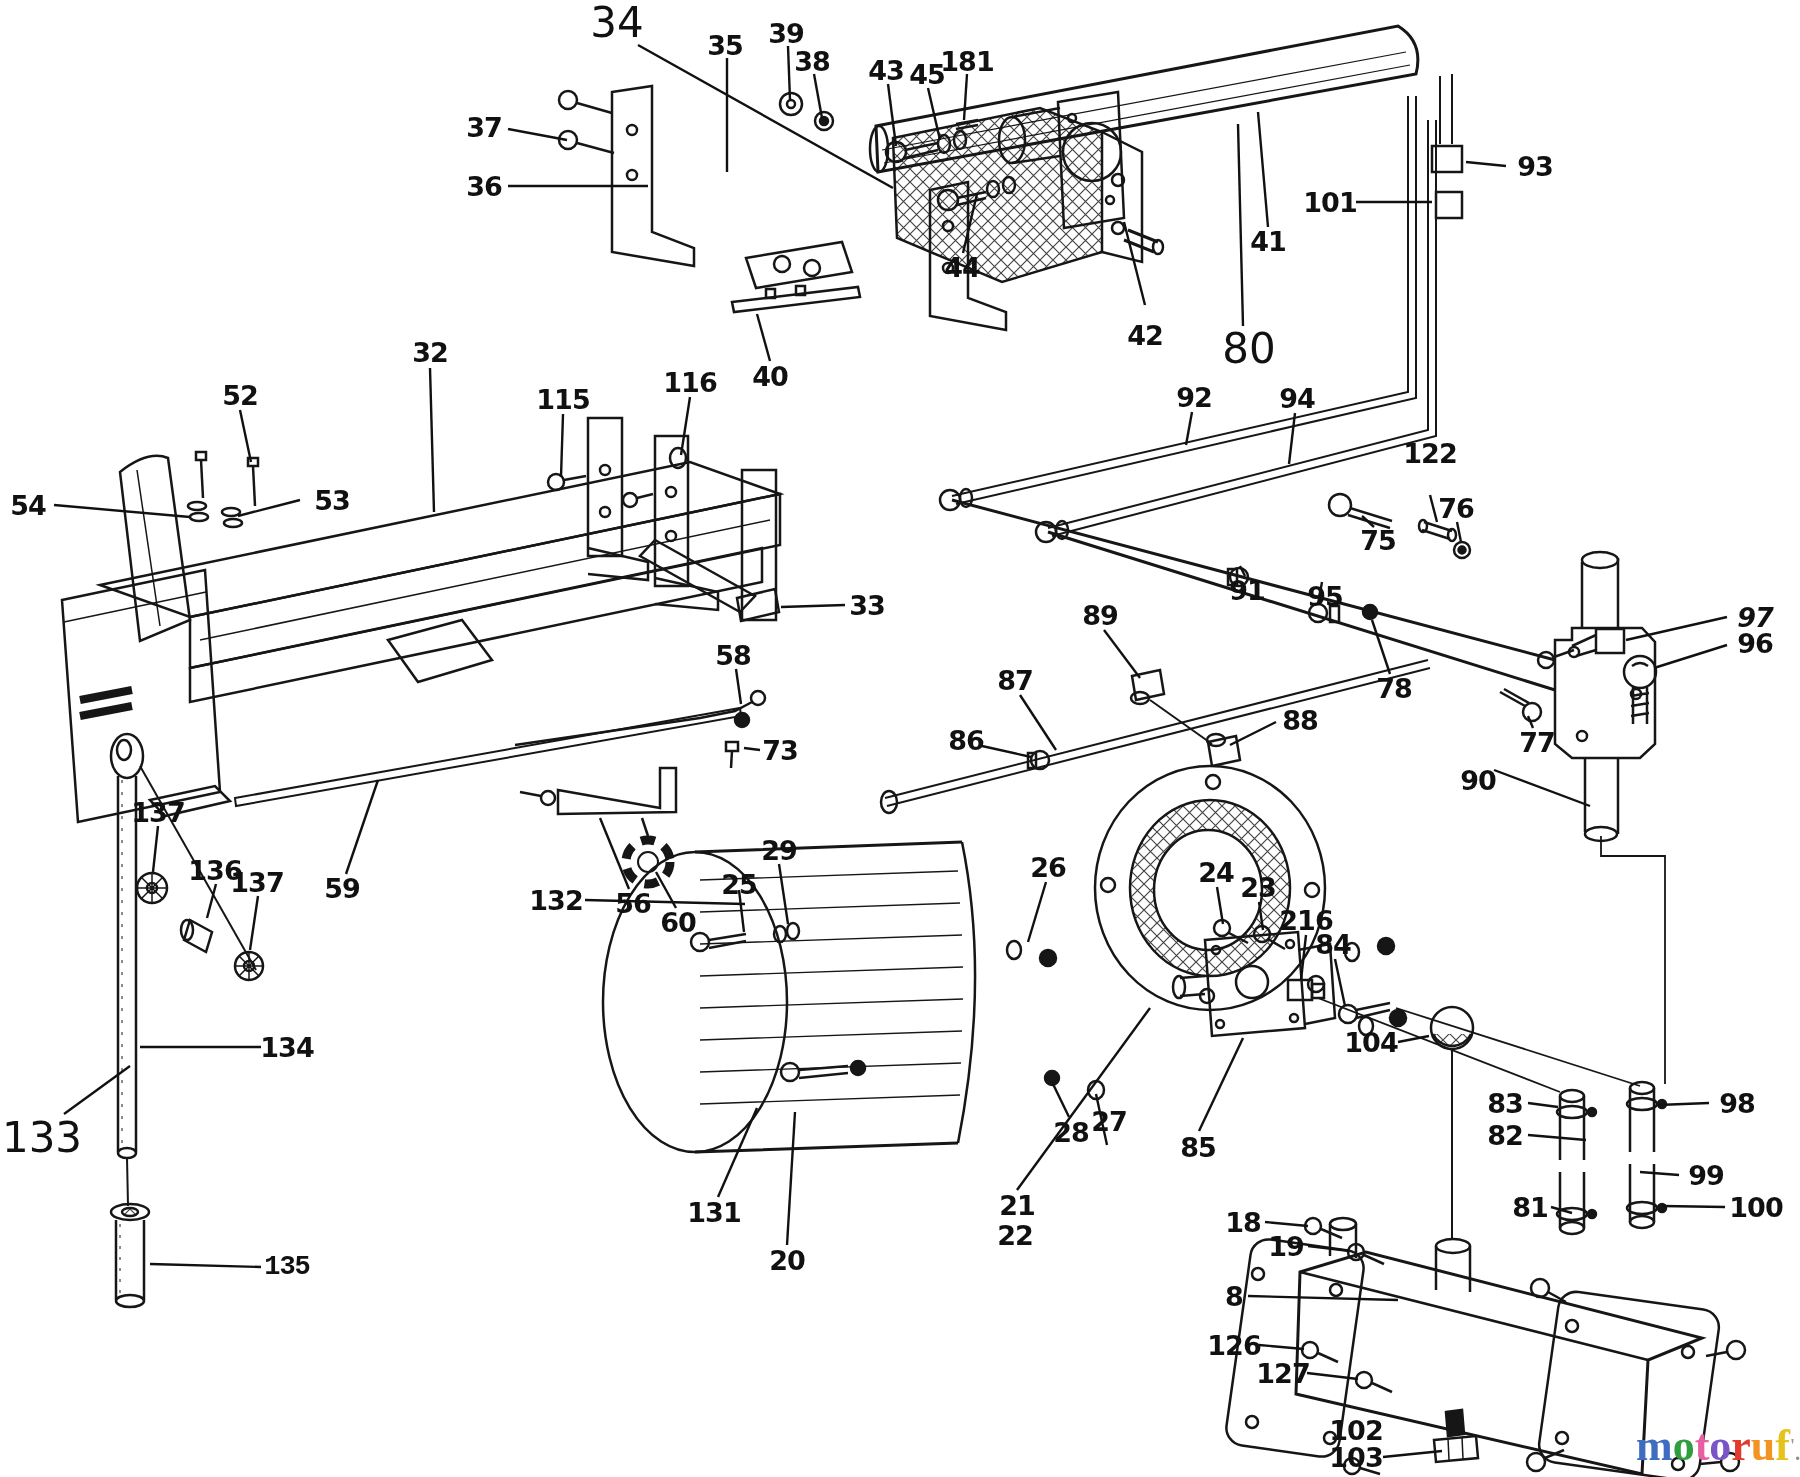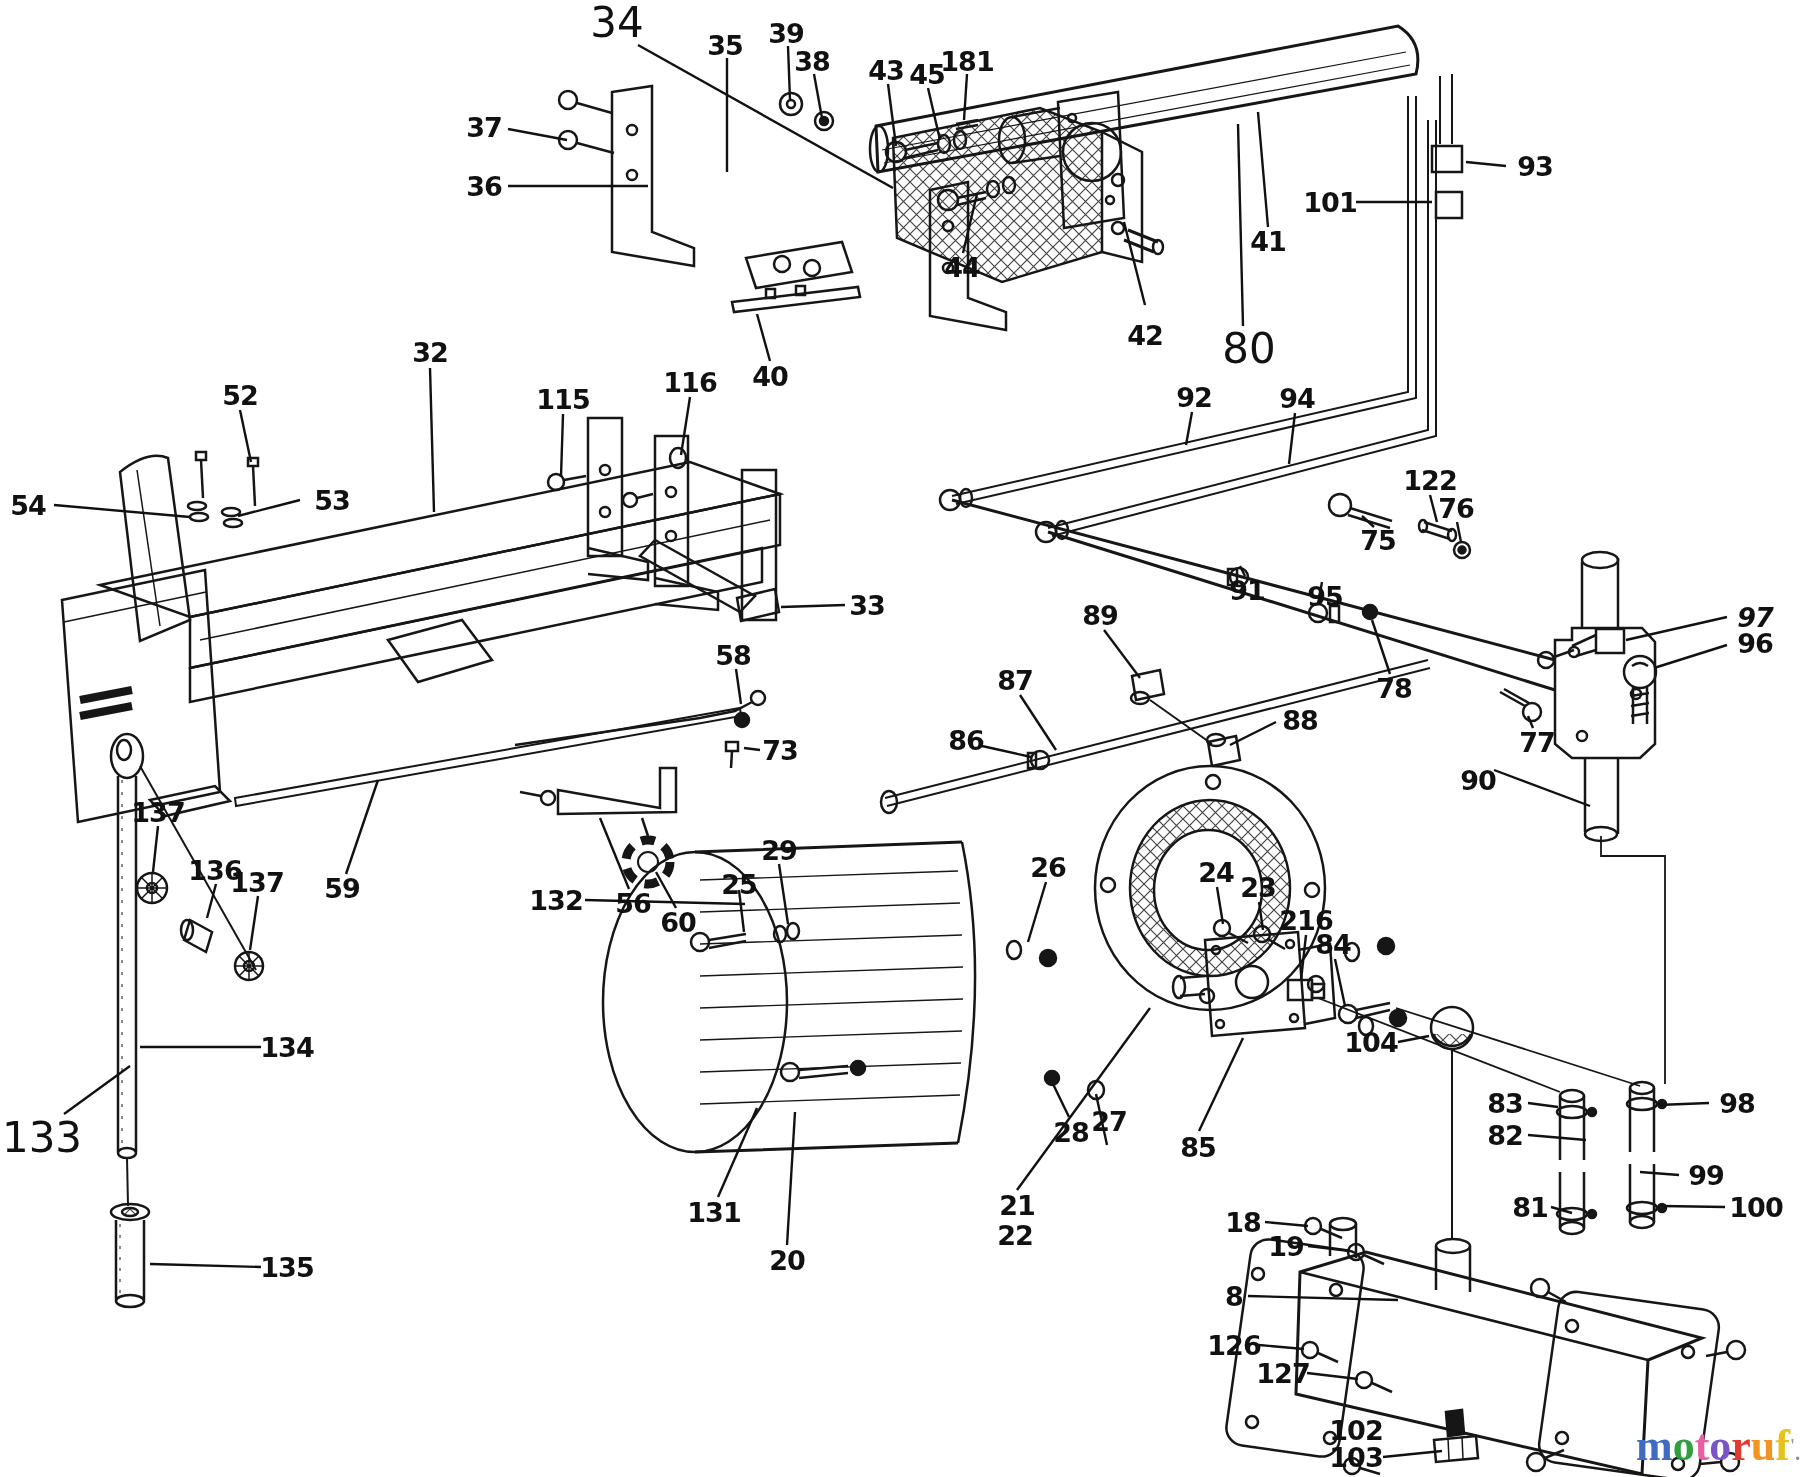--- a/index.html
+++ b/index.html
@@ -449,21 +449,21 @@
       <div class="callout" style="left: 430px; top: 352px;">32</div>
       <div class="callout" style="left: 563px; top: 399px;">115</div>
       <div class="callout" style="left: 690px; top: 382px;">116</div>
       <div class="callout" style="left: 770px; top: 376px;">40</div>
       <div class="callout" style="left: 240px; top: 395px;">52</div>
       <div class="callout" style="left: 28px; top: 505px;">54</div>
       <div class="callout" style="left: 304px; top: 500px; margin-left: 28px;">53</div>
       <div class="callout" style="left: 867px; top: 605px;">33</div>
       <div class="callout" style="left: 1194px; top: 397px;">92</div>
       <div class="callout" style="left: 1297px; top: 398px;">94</div>
-      <div class="callout" style="left: 1430px; top: 480px;">122</div>
+      <div class="callout" style="left: 1430px; top: 453px;">122</div>
       <div class="callout" style="left: 1456px; top: 508px;">76</div>
       <div class="callout" style="left: 1378px; top: 540px;">75</div>
       <div class="callout" style="left: 1247px; top: 590px;">91</div>
       <div class="callout" style="left: 1325px; top: 596px;">95</div>
       <div class="callout" style="left: 1755px; top: 617px; font-style: italic;">97</div>
       <div class="callout" style="left: 1755px; top: 643px;">96</div>
       <div class="callout" style="left: 1100px; top: 615px;">89</div>
       <div class="callout" style="left: 1015px; top: 680px;">87</div>
       <div class="callout" style="left: 1394px; top: 688px;">78</div>
       <div class="callout" style="left: 1478px; top: 780px;">90</div>
@@ -481,21 +481,21 @@
       <div class="callout" style="left: 739px; top: 884px;">25</div>
       <div class="callout" style="left: 779px; top: 850px;">29</div>
       <div class="callout" style="left: 1048px; top: 867px;">26</div>
       <div class="callout" style="left: 1216px; top: 872px;">24</div>
       <div class="callout" style="left: 1258px; top: 887px;">23</div>
       <div class="callout" style="left: 1306px; top: 920px;">216</div>
       <div class="callout" style="left: 1333px; top: 944px;">84</div>
       <div class="callout" style="left: 556px; top: 900px;">132</div>
       <div class="callout" style="left: 287px; top: 1047px;">134</div>
       <div class="callout lg" style="left: 42px; top: 1137px;">133</div>
-      <div class="callout" style="left: 287px; top: 1267px;">135</div>
+      <div class="callout" style="left: 287px; top: 1267px; font-family: Liberation Mono, monospace;">135</div>
       <div class="callout" style="left: 714px; top: 1212px;">131</div>
       <div class="callout" style="left: 787px; top: 1260px;">20</div>
       <div class="callout" style="left: 1017px; top: 1205px;">21</div>
       <div class="callout" style="left: 1015px; top: 1235px;">22</div>
       <div class="callout" style="left: 1071px; top: 1132px;">28</div>
       <div class="callout" style="left: 1109px; top: 1121px;">27</div>
       <div class="callout" style="left: 1198px; top: 1147px;">85</div>
       <div class="callout" style="left: 1371px; top: 1042px;">104</div>
       <div class="callout" style="left: 1505px; top: 1103px;">83</div>
       <div class="callout" style="left: 1505px; top: 1135px;">82</div>

